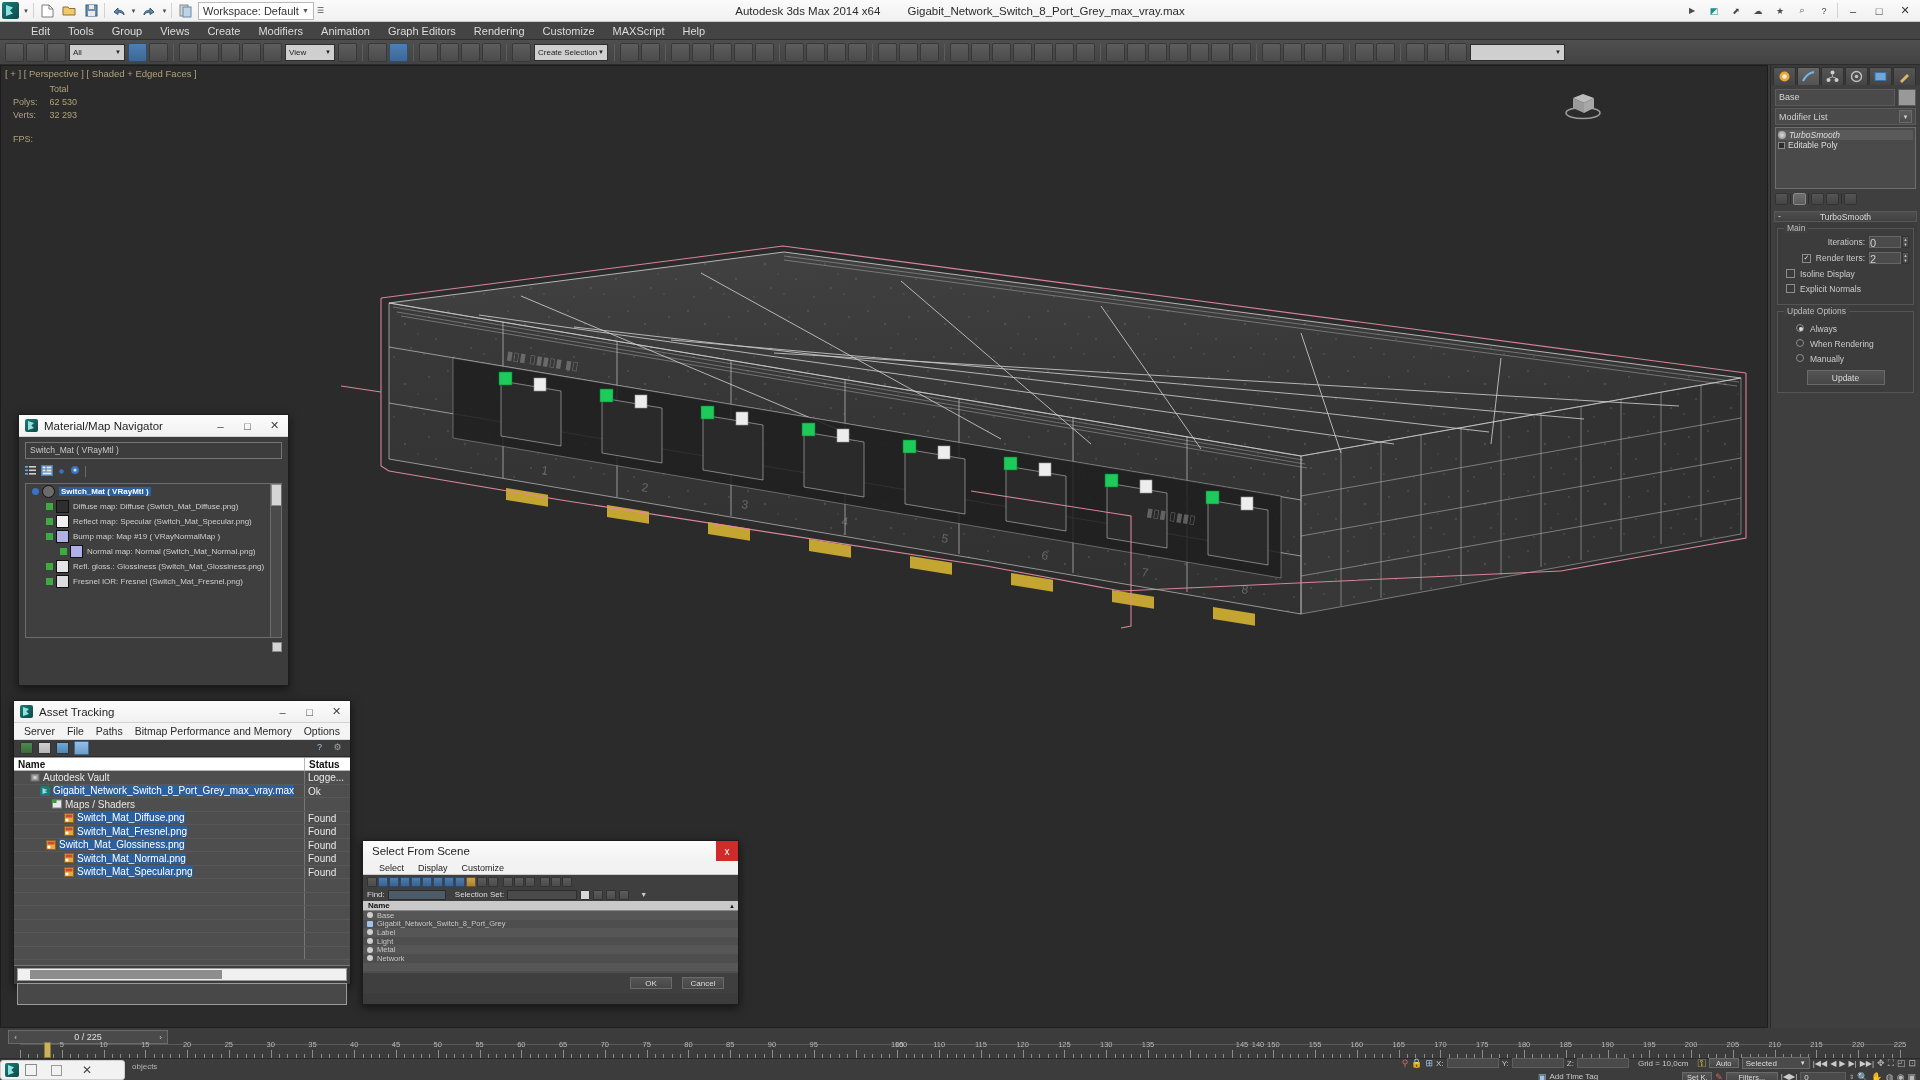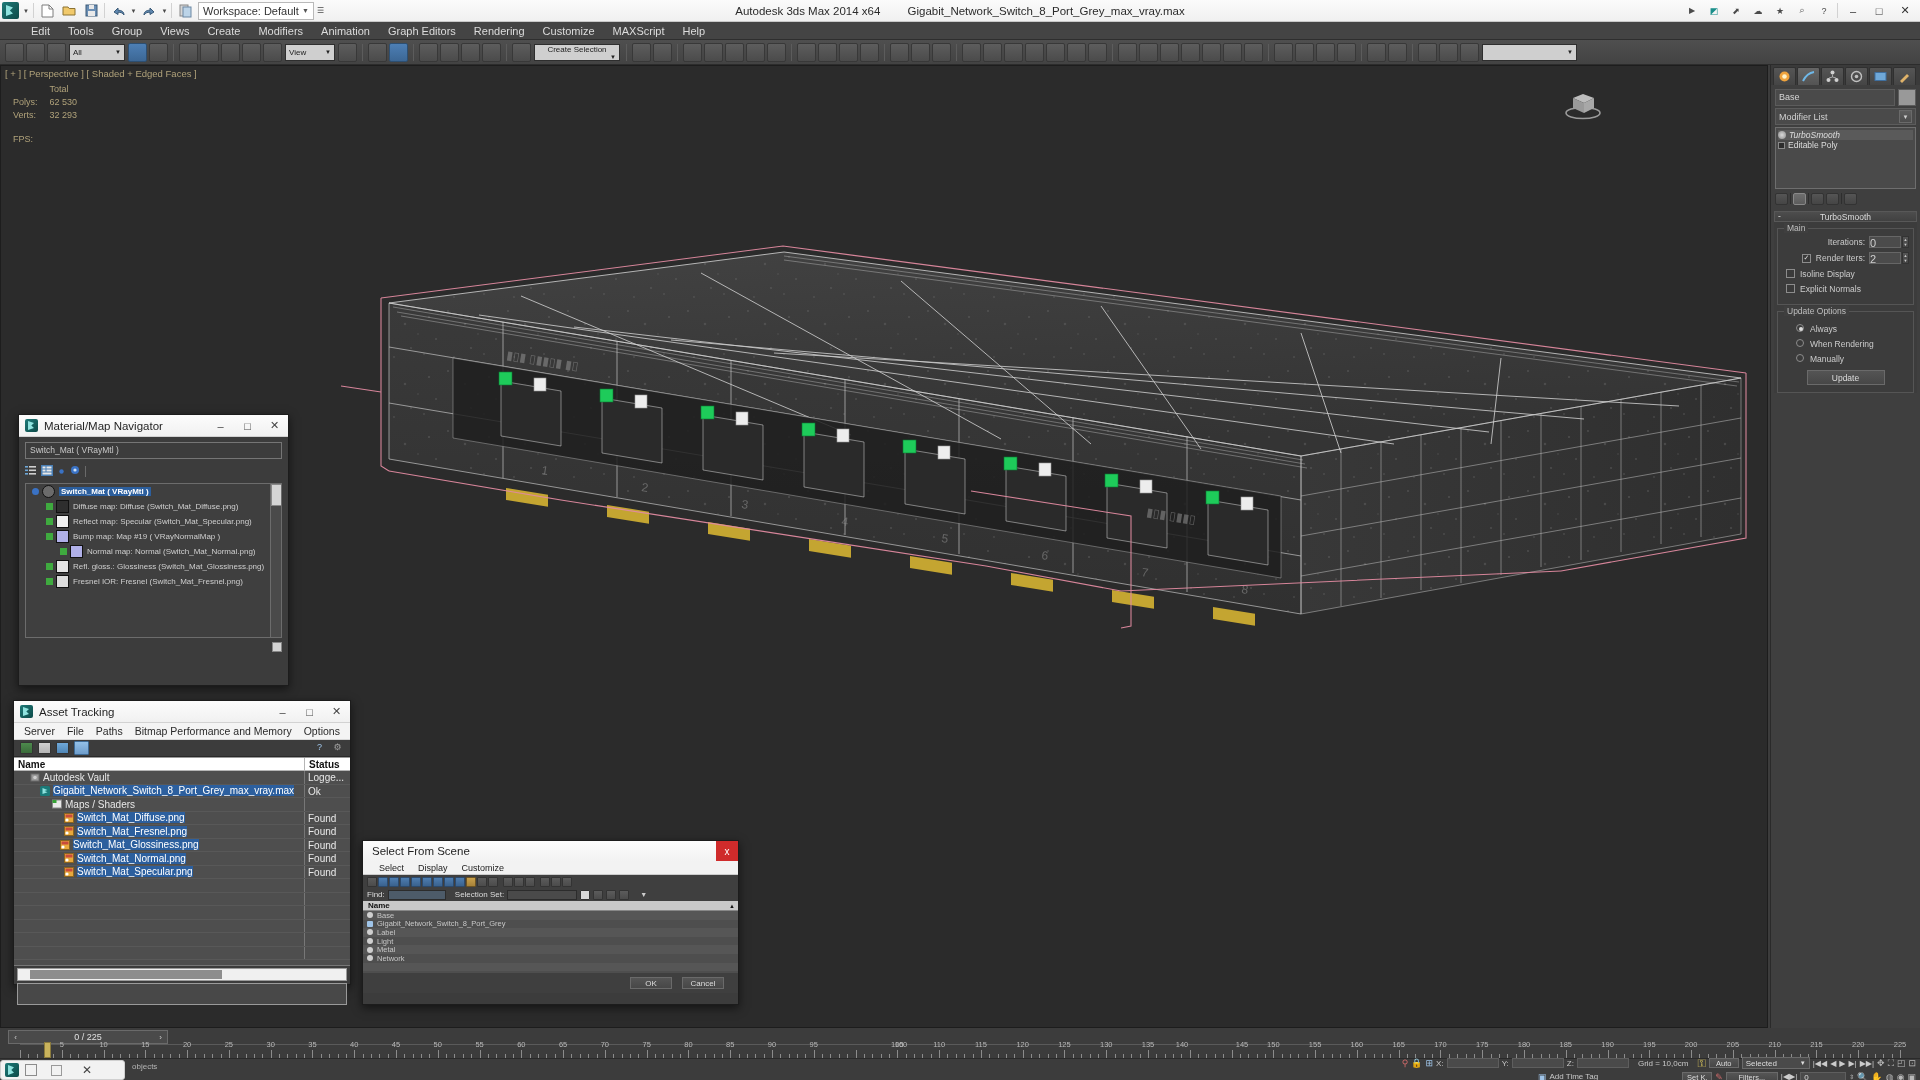--- a/index.html
+++ b/index.html
@@ -344,21 +344,21 @@
   <div class="tsep"></div>
   <div class="ti"></div>
   <div class="ti on"></div>
   <div class="tsep"></div>
   <div class="ti"></div>
   <div class="ti"></div>
   <div class="ti"></div>
   <div class="ti"></div>
   <div class="tsep"></div>
   <div class="ti"></div>
-  <div class="tdrop" style="width:86px;flex-direction:column;">
+  <div class="tdrop" style="width:74px;">
     <span>Create Selection</span>
     <span class="cv">▼</span>
   </div>
   <div class="tsep"></div>
   <div class="ti"></div>
   <div class="ti"></div>
   <div class="tsep"></div>
   <div class="ti"></div>
   <div class="ti"></div>
   <div class="ti"></div>
@@ -905,21 +905,21 @@
             <svg width="10" height="10" viewBox="0 0 10 10">
                 <rect x="0.5" y="0.5" width="9" height="9" fill="#e8a93c" stroke="#8a6420"></rect>
                 <rect x="1.5" y="1.5" width="7" height="3" fill="#c94b3c"></rect>
                 <circle cx="3" cy="7" r="1.6" fill="#fff"></circle>
               </svg></span>
           <span class="nmtxt">Switch_Mat_Fresnel.png</span>
         </div>
         <div class="c2">Found</div>
       </div>
       <div class="at-row hl">
-        <div class="c1" style="padding-left:46px;">
+        <div class="c1" style="padding-left:32px;">
           <span class="fico">
             <svg width="10" height="10" viewBox="0 0 10 10">
                 <rect x="0.5" y="0.5" width="9" height="9" fill="#e8a93c" stroke="#8a6420"></rect>
                 <rect x="1.5" y="1.5" width="7" height="3" fill="#c94b3c"></rect>
                 <circle cx="3" cy="7" r="1.6" fill="#fff"></circle>
               </svg></span>
           <span class="nmtxt">Switch_Mat_Glossiness.png</span>
         </div>
         <div class="c2">Found</div>
       </div>
@@ -1313,21 +1313,21 @@
     <div class="tnum" style="left: 752px;">90</div>
     <div class="tnum" style="left: 793.778px;">95</div>
     <div class="tnum" style="left: 881px;">100</div>
     <div class="tnum" style="left: 877.333px;">105</div>
     <div class="tnum" style="left: 919.111px;">110</div>
     <div class="tnum" style="left: 960.889px;">115</div>
     <div class="tnum" style="left: 1002.67px;">120</div>
     <div class="tnum" style="left: 1044.44px;">125</div>
     <div class="tnum" style="left: 1086.22px;">130</div>
     <div class="tnum" style="left: 1128px;">135</div>
-    <div class="tnum" style="left: 1162px;">140</div>
+    <div class="tnum" style="left: 1238px;">140</div>
     <div class="tnum" style="left: 1198px; margin-left: 24px;">145</div>
     <div class="tnum" style="left: 1253.33px;">150</div>
     <div class="tnum" style="left: 1295.11px;">155</div>
     <div class="tnum" style="left: 1336.89px;">160</div>
     <div class="tnum" style="left: 1378.67px;">165</div>
     <div class="tnum" style="left: 1420.44px;">170</div>
     <div class="tnum" style="left: 1462.22px;">175</div>
     <div class="tnum" style="left: 1504px;">180</div>
     <div class="tnum" style="left: 1545.78px;">185</div>
     <div class="tnum" style="left: 1587.56px;">190</div>

